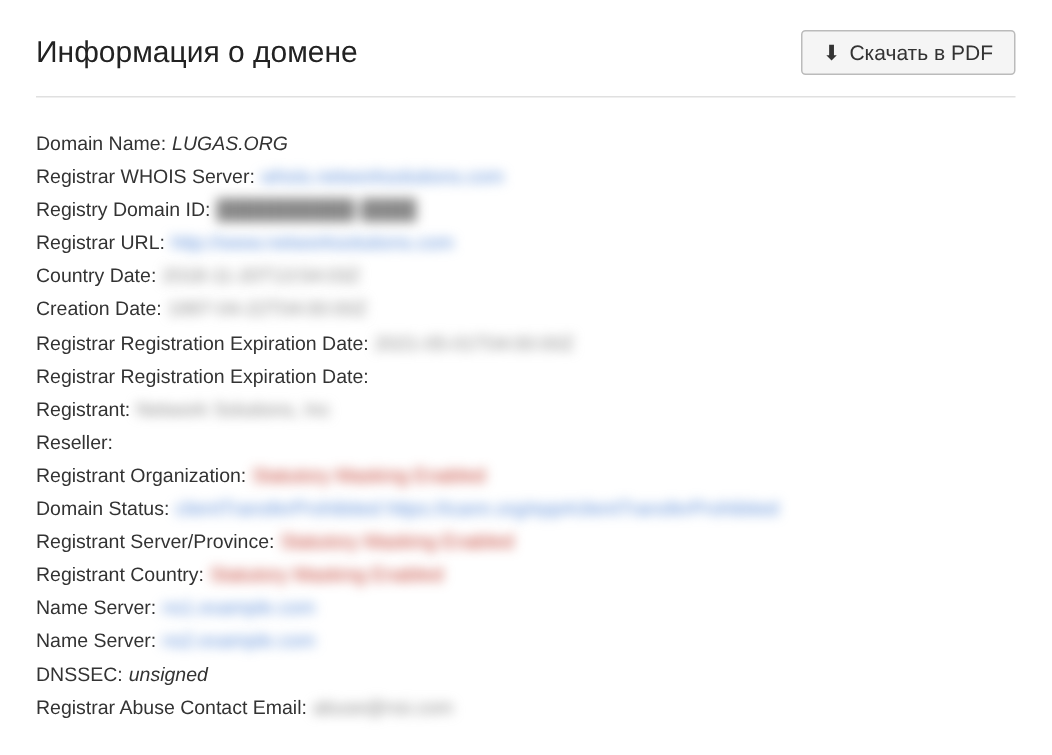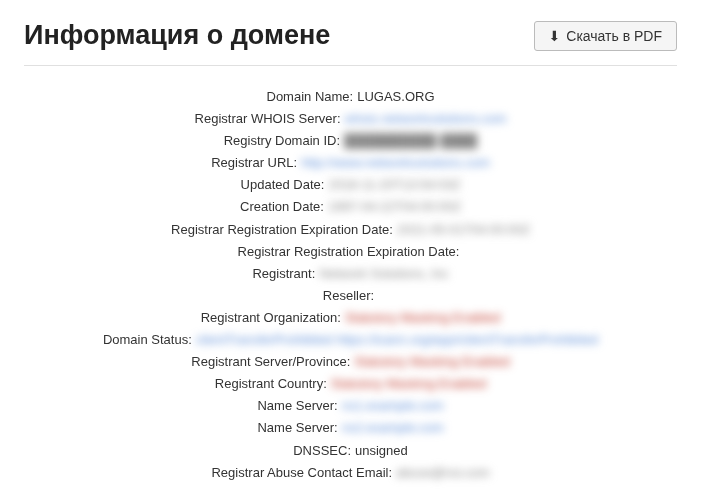--- a/index.html
+++ b/index.html
@@ -20,22 +20,22 @@
     .header {
       display: flex;
       align-items: center;
       justify-content: space-between;
       margin-bottom: 20px;
       border-bottom: 1px solid #e0e0e0;
       padding-bottom: 14px;
     }
 
     .page-title {
-      font-size: 27px;
-      font-weight: bold;
+      font-size: 20px;
+      font-weight: normal;
       color: #222;
     }
 
     .download-btn {
       display: flex;
       align-items: center;
       gap: 6px;
       border: 1px solid #bbb;
       background: #f5f5f5;
       color: #333;
@@ -51,21 +51,20 @@
 
     .whois-table {
       font-size: 13px;
       line-height: 1.7;
       color: #333;
     }
 
     .whois-row {
       display: flex;
       flex-wrap: wrap;
-      justify-content: center;
     }
 
     .whois-label {
       color: #333;
       white-space: nowrap;
       margin-right: 4px;
     }
 
     .whois-value {
       color: #888;
@@ -83,20 +82,21 @@
     }
 
     .whois-value.red-link {
       color: #c0392b;
       filter: blur(4px);
     }
 
     .whois-value.normal {
       color: #333;
       filter: none;
+      font-style: italic;
     }
   </style>
 </head>
 <body>
 
 <div class="header">
   <h1 class="page-title">Информация о домене</h1>
   <button class="download-btn">
     <span class="download-icon">⬇</span>
     <span>Скачать в PDF</span>
@@ -114,21 +114,21 @@
     </div>
     <div class="whois-row">
       <span class="whois-label">Registry Domain ID:</span>
       <span class="whois-value blurred"> ██████████-████</span>
     </div>
     <div class="whois-row">
       <span class="whois-label">Registrar URL:</span>
       <span class="whois-value link-like"> http://www.networksolutions.com</span>
     </div>
     <div class="whois-row">
-      <span class="whois-label">Updated Date:</span>
+      <span class="whois-label">Country Date:</span>
       <span class="whois-value blurred"> 2018-11-20T13:54:03Z</span>
     </div>
     <div class="whois-row">
       <span class="whois-label">Creation Date:</span>
       <span class="whois-value blurred"> 1997-04-22T04:00:00Z</span>
     </div>
     <div class="whois-row">
       <span class="whois-label">Registrar Registration Expiration Date:</span>
       <span class="whois-value blurred"> 2021-05-01T04:00:00Z</span>
     </div>

